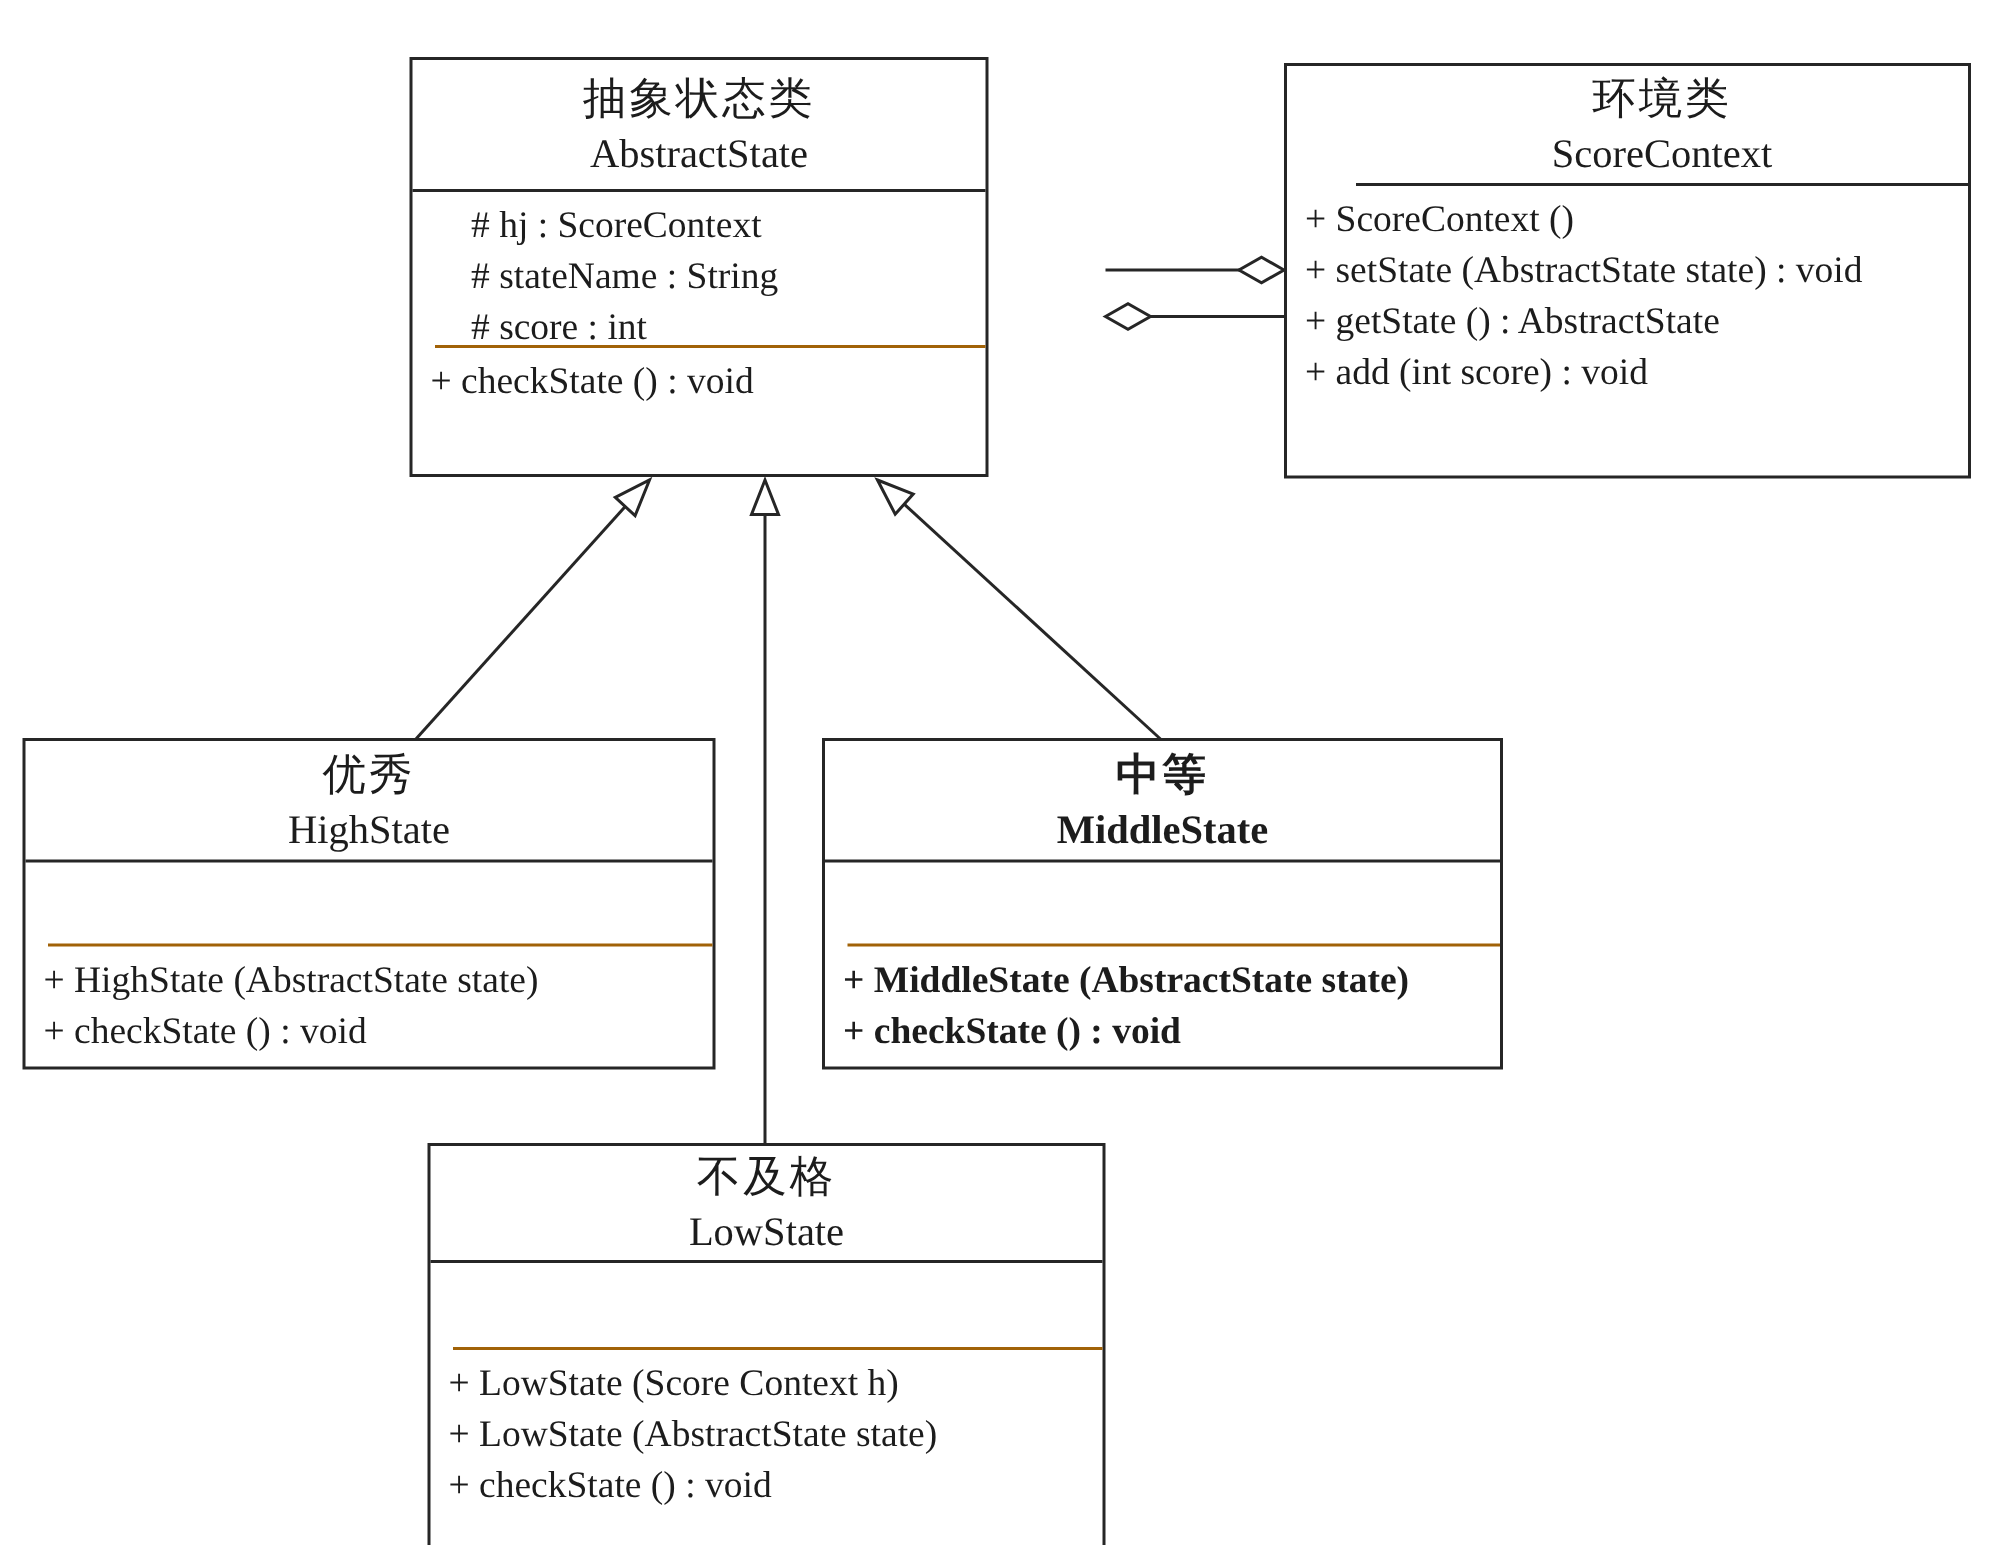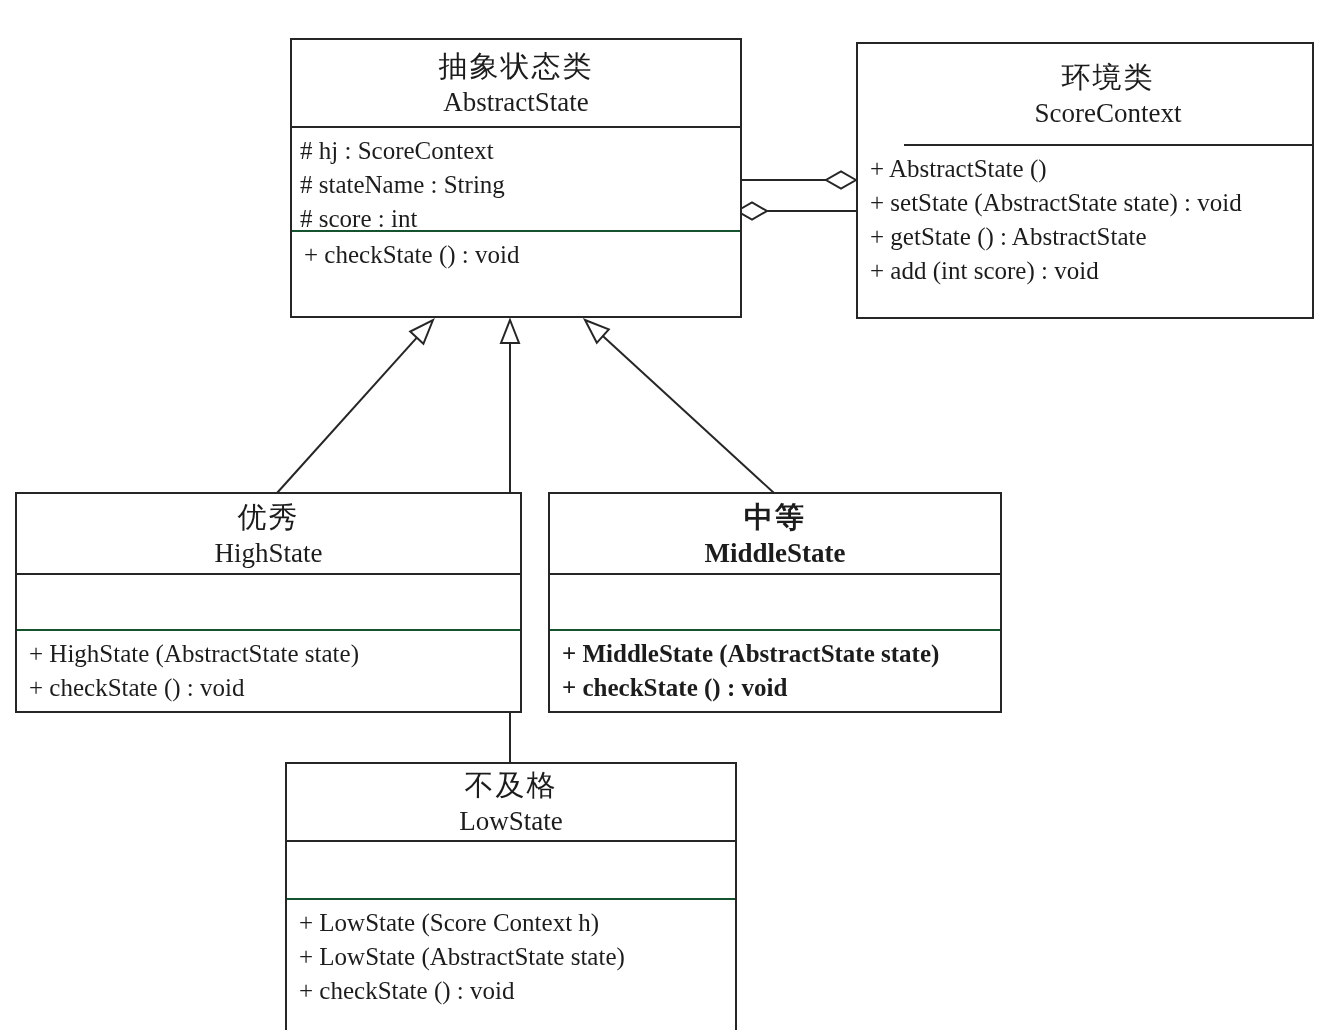--- a/index.html
+++ b/index.html
@@ -31,23 +31,24 @@
     display: flex;
     flex-direction: column;
     justify-content: center;
     align-items: center;
     text-align: center;
   }
   .cls-name-cn { font-size: 29px; line-height: 38px; letter-spacing: 2px; }
   .cls-name-en { font-size: 27px; line-height: 34px; }
   .cls-attrs {
     flex: none;
-    border-bottom: 2px solid #14532d;
-    padding: 6px 12px 0 8px;
+    border-bottom: 2px solid #a16207;
+    padding: 6px 12px 0 24px;
     overflow: hidden;
+    margin-left: 15px;
   }
   .cls-methods {
     flex: 1;
     padding: 6px 12px 0 12px;
     overflow: hidden;
   }
   .member-line {
     font-size: 25px;
     line-height: 34px;
     white-space: nowrap;
@@ -71,49 +72,49 @@
     <line class="edge-line" x1="774" y1="493" x2="602.8" y2="336.1"></line>
     <polygon class="edge-head" points="585,320 608.8,329.4 596.8,342.8"></polygon>
 
     <line class="edge-line" x1="737" y1="180" x2="827" y2="180"></line>
     <polygon class="edge-head" points="856,180 841,171.5 826,180 841,188.5"></polygon>
 
     <polygon class="edge-head" points="737,211 752,202.5 767,211 752,219.5"></polygon>
     <line class="edge-line" x1="766" y1="211" x2="856" y2="211"></line>
   </svg>
 
-  <div class="cls" style="left:290px; top:38px; width:452px; height:280px;">
+  <div class="cls" style="left:273px; top:38px; width:386px; height:280px;">
     <div class="cls-header" style="height:88px;">
       <div class="cls-name-cn">抽象状态类</div>
       <div class="cls-name-en">AbstractState</div>
     </div>
     <div class="cls-attrs" style="height:104px;">
         <div class="member-line"># hj : ScoreContext</div>
         <div class="member-line"># stateName : String</div>
         <div class="member-line"># score : int</div>
       </div>
     <div class="cls-methods">
         <div class="member-line">+ checkState () : void</div>
       </div>
   </div>
 
   <div class="cls" style="left:856px; top:42px; width:458px; height:277px;">
-    <div class="cls-header" style="height:102px;margin-left:46px;">
+    <div class="cls-header" style="height:80px;margin-left:46px;">
       <div class="cls-name-cn">环境类</div>
       <div class="cls-name-en">ScoreContext</div>
     </div>
     <div class="cls-methods">
-        <div class="member-line">+ AbstractState ()</div>
+        <div class="member-line">+ ScoreContext ()</div>
         <div class="member-line">+ setState (AbstractState state) : void</div>
         <div class="member-line">+ getState () : AbstractState</div>
         <div class="member-line">+ add (int score) : void</div>
       </div>
   </div>
 
-  <div class="cls" style="left:15px; top:492px; width:507px; height:221px;">
+  <div class="cls" style="left:15px; top:492px; width:462px; height:221px;">
     <div class="cls-header" style="height:81px;">
       <div class="cls-name-cn">优秀</div>
       <div class="cls-name-en">HighState</div>
     </div>
     <div class="cls-attrs" style="height:56px;"></div>
     <div class="cls-methods">
         <div class="member-line">+ HighState (AbstractState state)</div>
         <div class="member-line">+ checkState () : void</div>
       </div>
   </div>

